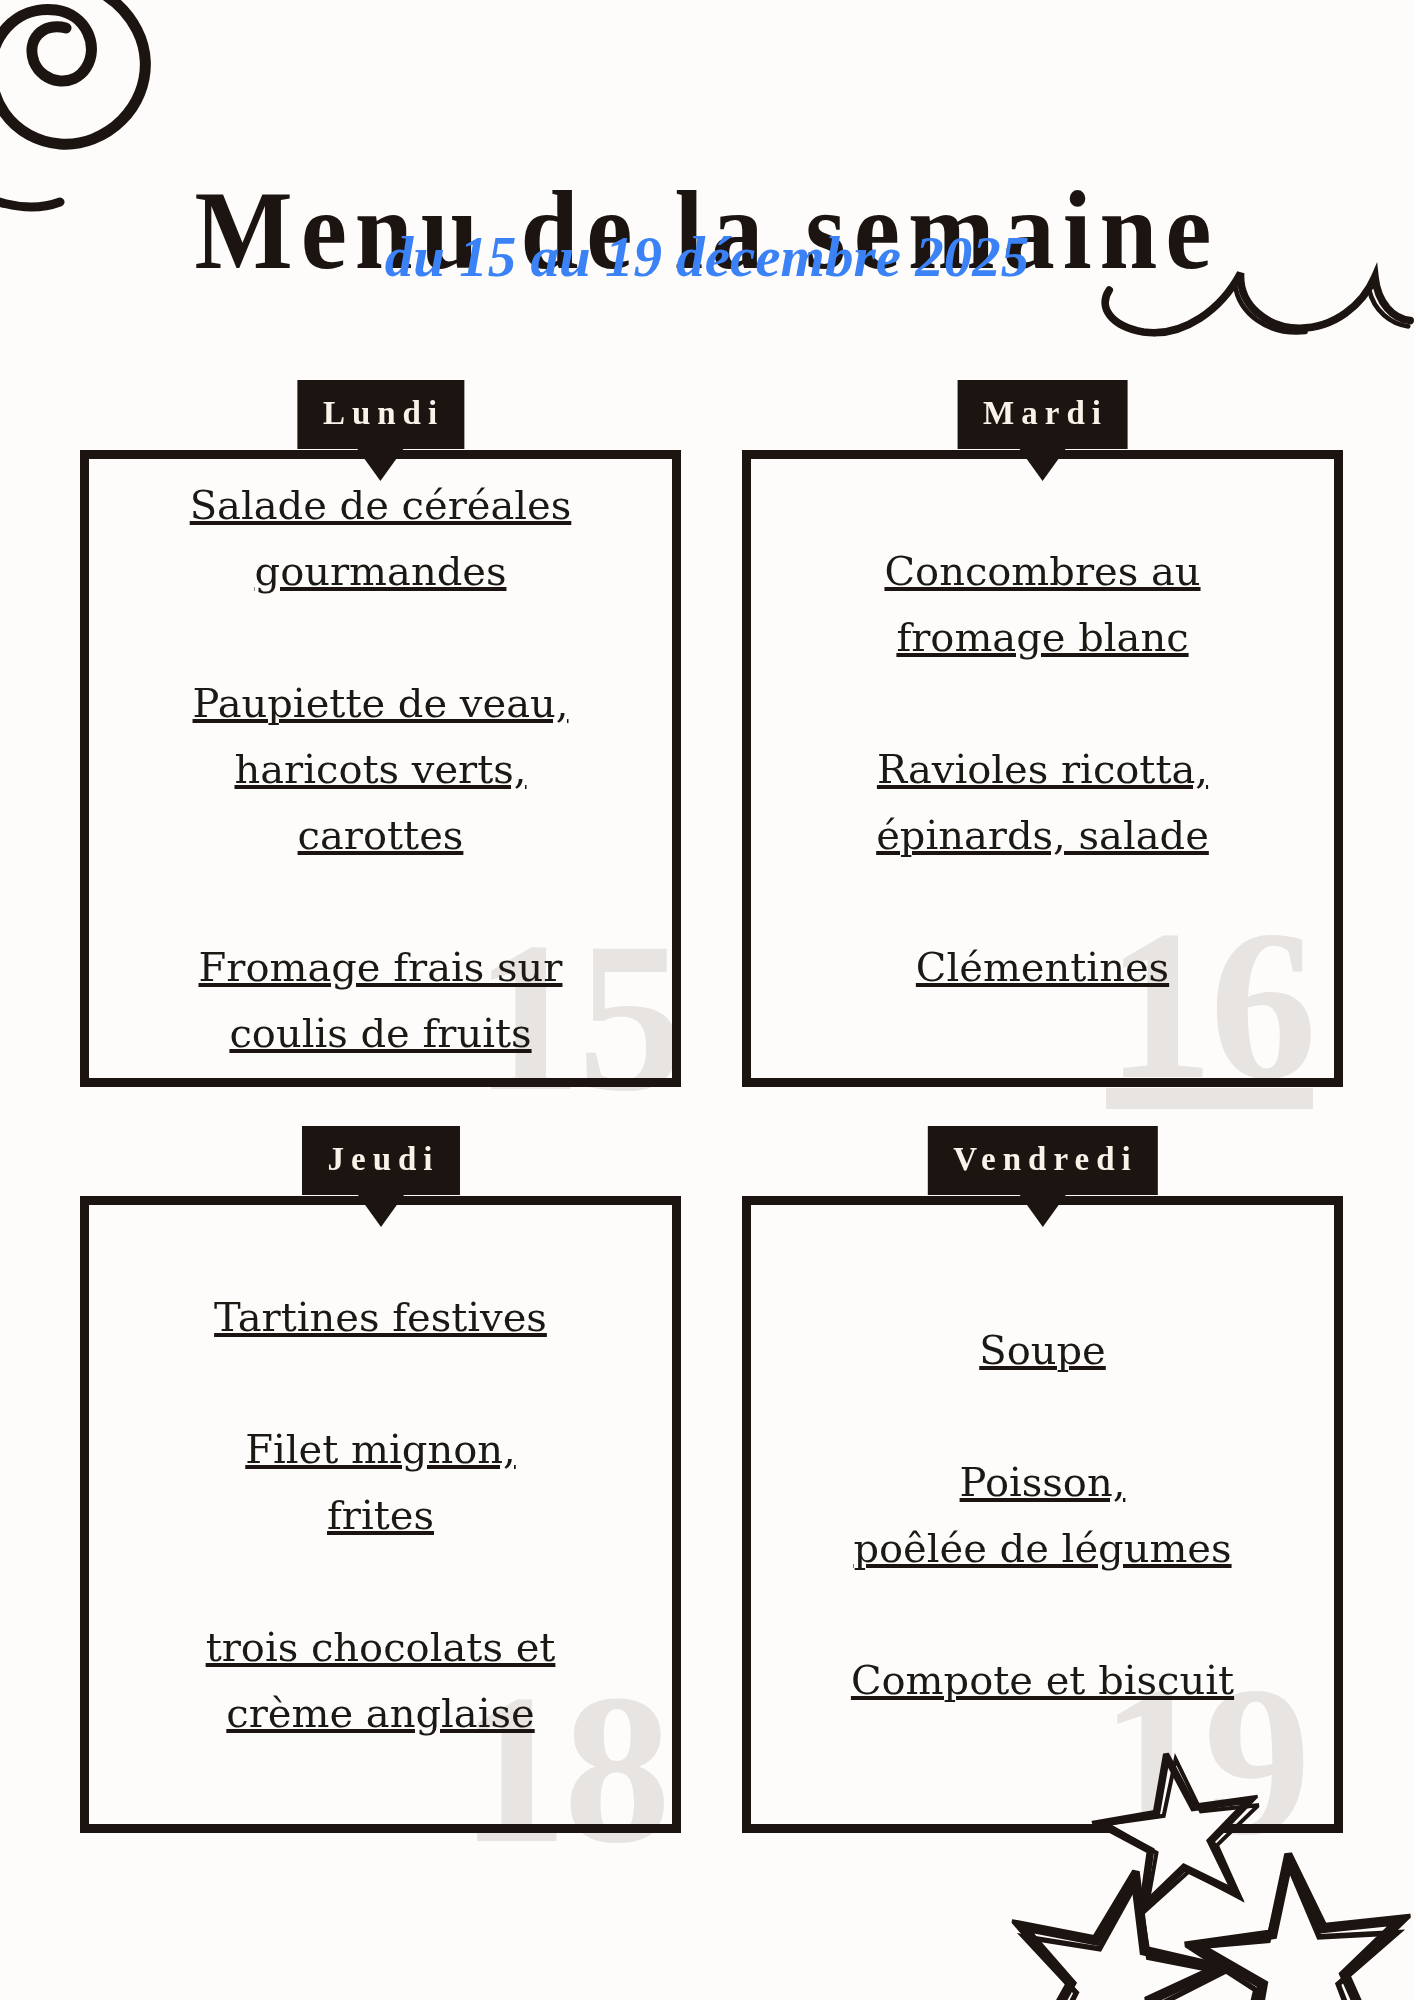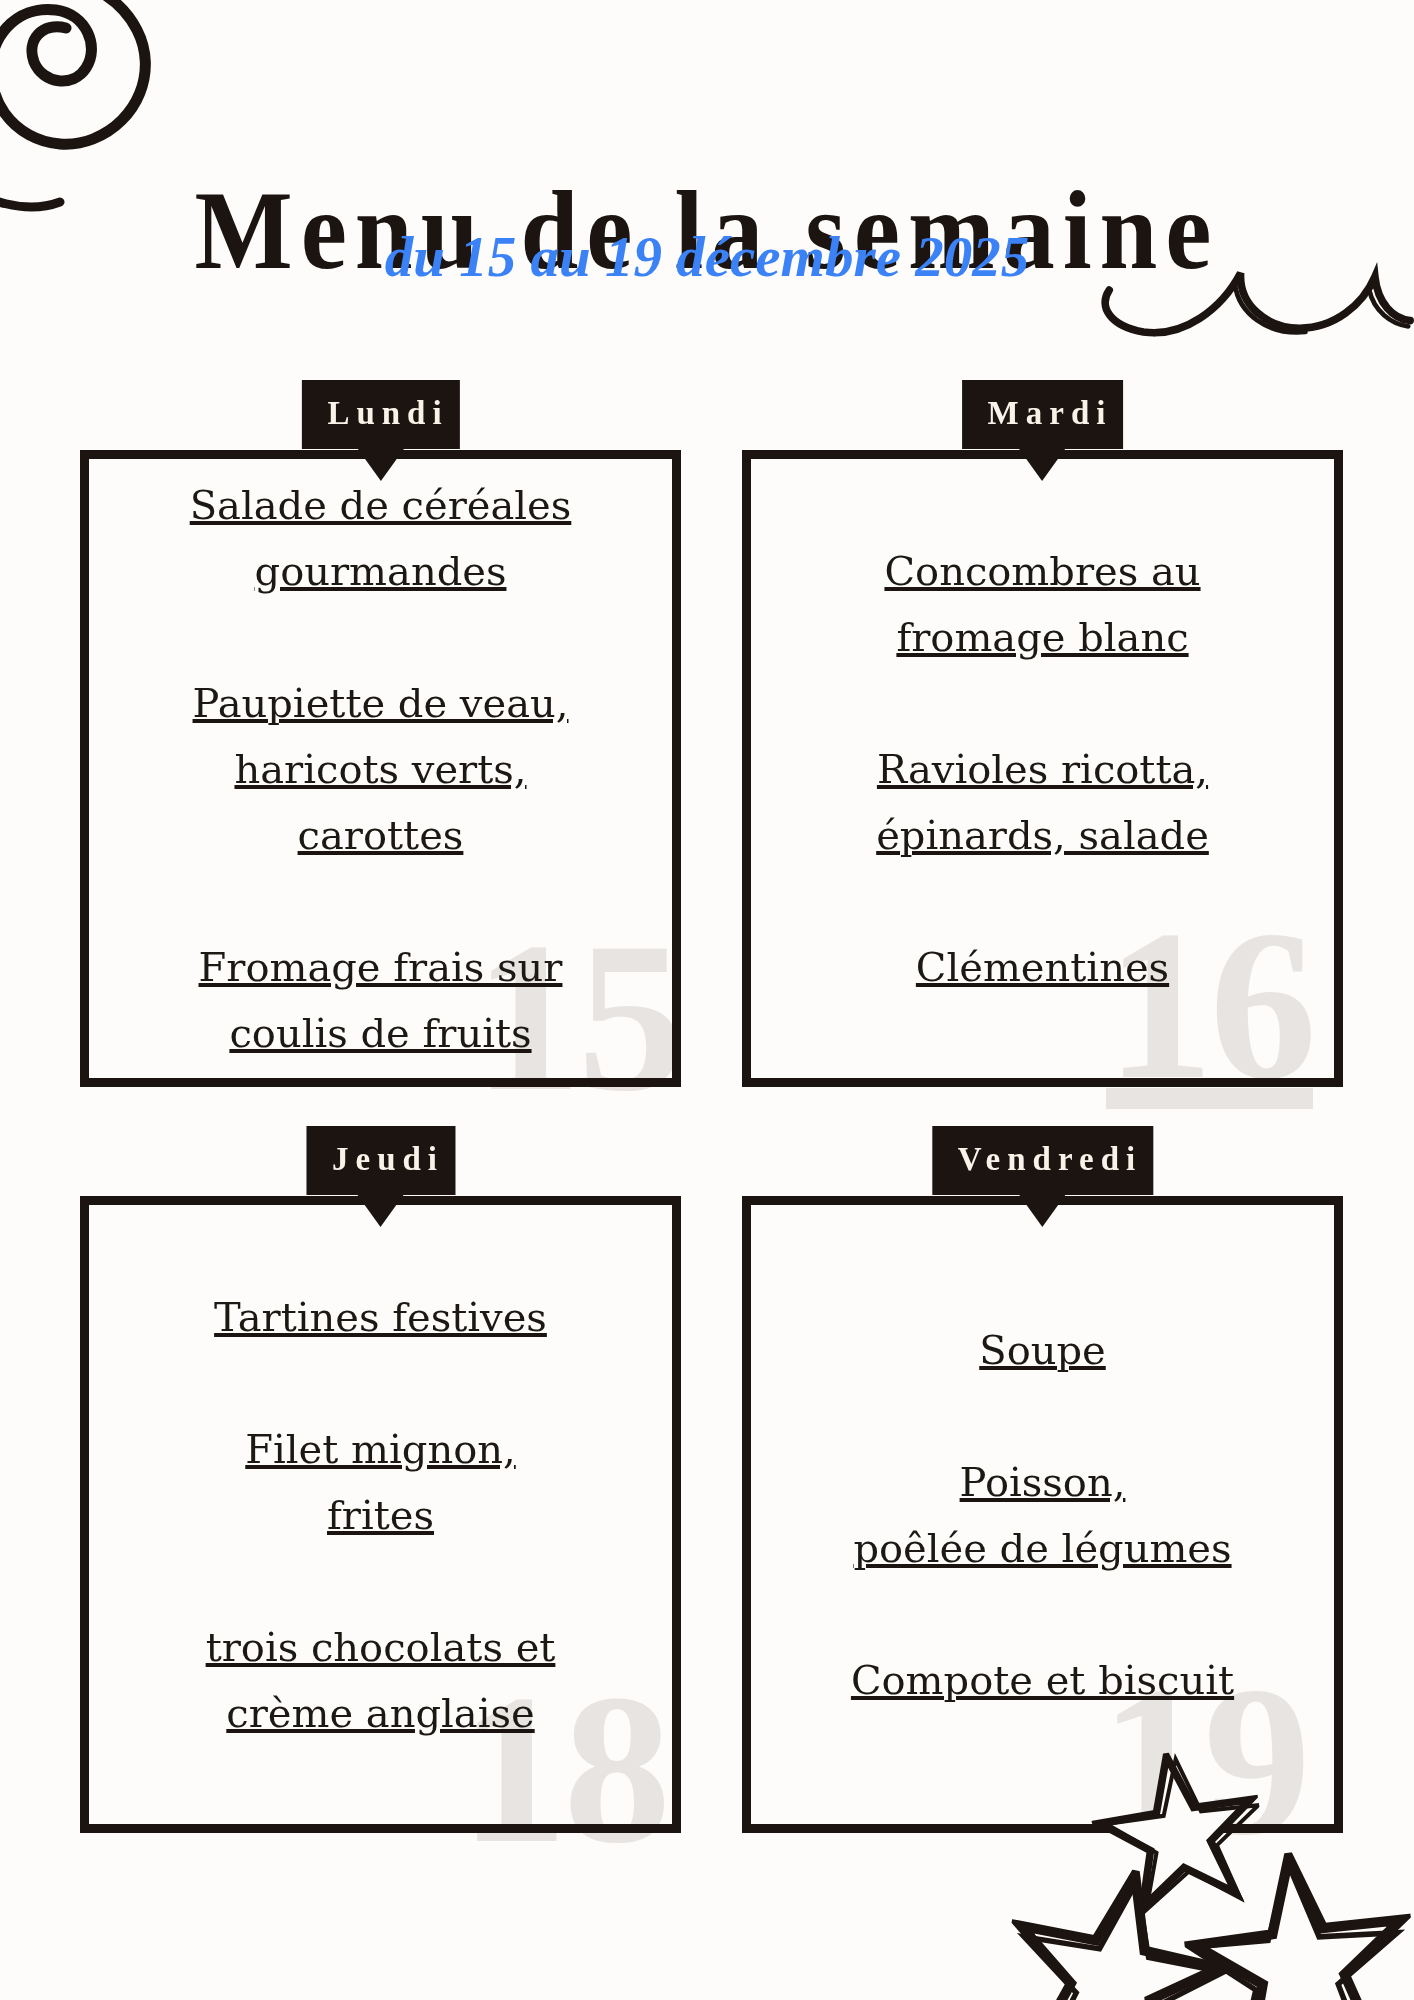--- a/index.html
+++ b/index.html
@@ -53,21 +53,21 @@
 
   .day-tab {
     position: absolute;
     top: -70px; left: 50%;
     transform: translateX(-50%);
     background: #1b1410;
     color: #f7f3e8;
     font-weight: bold;
     font-size: 33px; line-height: 1.25;
     letter-spacing: 7px;
-    padding: 13px 11px 15px 26px;
+    padding: 13px 20px 15px 26px;
     white-space: nowrap;
     z-index: 3;
   }
   .day-tab::after { 
     content: "";
     position: absolute;
     top: 100%; left: 50%;
     transform: translateX(-50%);
     width: 0; height: 0;
     border-left: 23px solid transparent;

